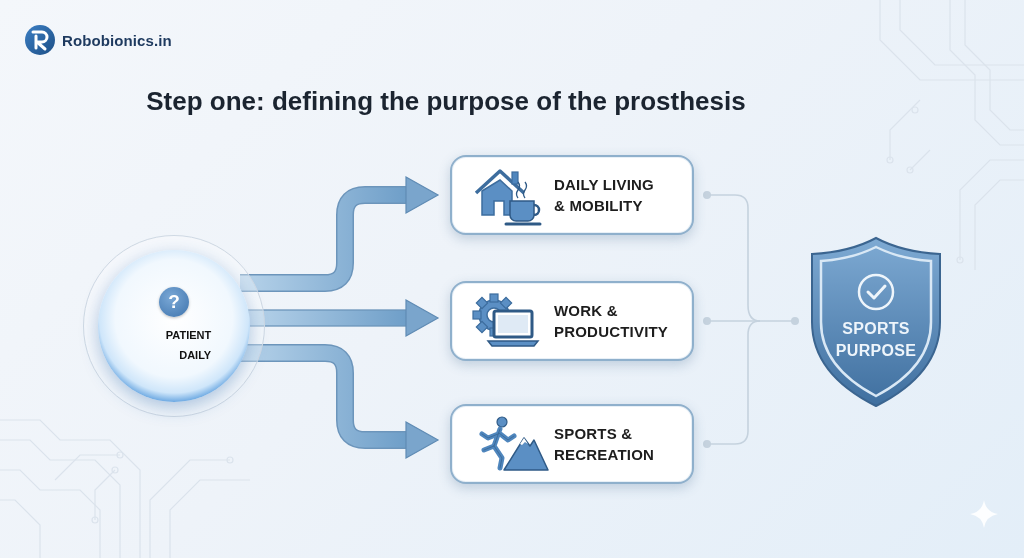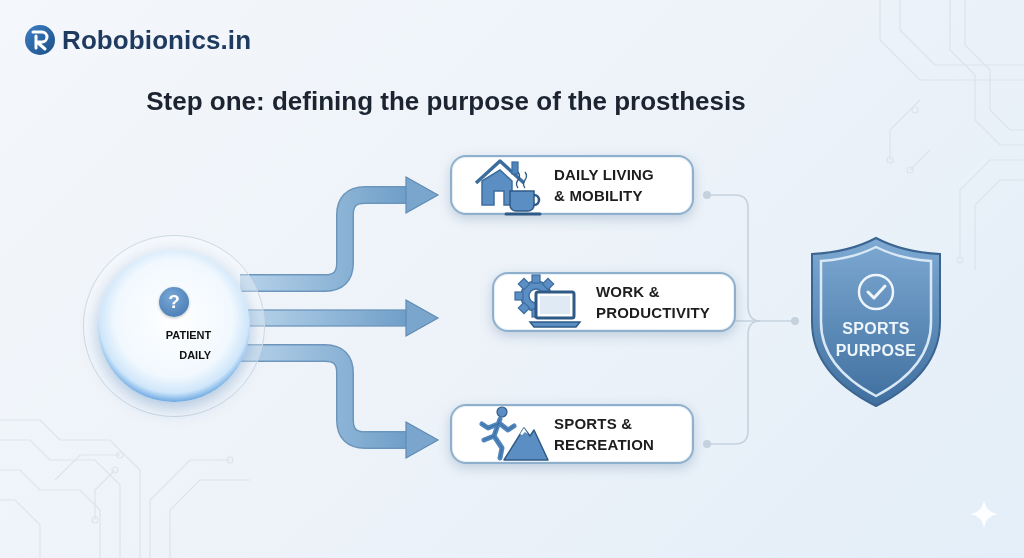--- a/index.html
+++ b/index.html
@@ -7,21 +7,21 @@
   body {
     position: relative;
     font-family: "Liberation Sans", "DejaVu Sans", sans-serif;
     background: linear-gradient(135deg, #f4f7fb 0%, #eef3f9 45%, #e3eef8 100%);
     color: #1f2a37;
   }
   .bg-circuit { position: absolute; left: 0; top: 0; width: 1024px; height: 558px; pointer-events: none; }
 
   .logo { position: absolute; left: 24px; top: 24px; display: flex; align-items: center; gap: 6px; }
   .logo-mark { width: 32px; height: 32px; }
-  .logo-text { font-size: 26px; font-weight: 700; color: #1e3a5f; letter-spacing: 0.1px; }
+  .logo-text { font-size: 15px; font-weight: 700; color: #1e3a5f; letter-spacing: 0.1px; }
 
   .title {
     position: absolute; left: 0; width: 892px; top: 86px;
     text-align: center; font-size: 26px; font-weight: 700; color: #1b2430;
   }
 
   .diagram-svg { position: absolute; left: 0; top: 0; width: 1024px; height: 558px; }
 
   .need-circle {
     position: absolute; left: 98px; top: 250px; width: 152px; height: 152px; border-radius: 50%;
@@ -35,21 +35,21 @@
   }
   .q-icon {
     width: 30px; height: 30px; border-radius: 50%;
     background: radial-gradient(circle at 40% 35%, #7aa8d6, #3f74ad);
     color: #fff; font-weight: 700; font-size: 19px; line-height: 30px; text-align: center;
     box-shadow: 0 1px 3px rgba(0,0,0,0.25); margin-bottom: 8px;
   }
   .need-label { font-size: 11px; font-weight: 700; color: #111; text-align: right; line-height: 20px; margin-left: 29px; }
 
   .card {
-    position: absolute; left: 450px; width: 244px; height: 60px;
+    position: absolute; left: 450px; width: 244px; height: 80px;
     background: #ffffff; border: 2px solid #8fb0cc; border-radius: 16px;
     box-shadow: 0 4px 12px rgba(60,100,140,0.25), inset 0 0 0 1px #e8f0f7;
     display: flex; align-items: center;
   }
   .card .ico { width: 80px; height: 64px; margin-left: 18px; }
   .card .lbl { margin-left: 4px; font-size: 15px; font-weight: 700; color: #1d1d1d; line-height: 21px; letter-spacing: 0.2px; }
 
   .shield { position: absolute; left: 806px; top: 234px; width: 140px; height: 176px; }
   .shield-text {
     position: absolute; left: 806px; width: 140px; top: 318px; text-align: center;
@@ -164,21 +164,21 @@
     <path d="M64 42 a5 5 0 0 1 0 10" fill="none" stroke="#2f5a86" stroke-width="2.5"></path>
     <path d="M36 61 H70" stroke="#2f5a86" stroke-width="3" stroke-linecap="round"></path>
     <path d="M48 35 q-3 -4 0 -8 q3 -4 0 -8 M55 35 q-3 -4 0 -8 q3 -4 0 -8" fill="none" stroke="#2f5a86" stroke-width="1.3"></path>
   </svg>
   <div class="lbl">
     <div>DAILY LIVING</div>
     <div>&amp; MOBILITY</div>
   </div>
 </div>
 
-<div class="card" style="top:272px;margin-left:42px;">
+<div class="card" style="top:281px;">
   <svg class="ico" viewBox="0 0 80 64">
     <g transform="translate(24,26)">
       <circle r="15" fill="#5b8fc4" stroke="#3d6d9e" stroke-width="1.5"></circle>
       <g fill="#5b8fc4" stroke="#3d6d9e" stroke-width="1.2">
         <rect x="-4" y="-21" width="8" height="8"></rect>
           <rect x="-4" y="13" width="8" height="8"></rect>
         <rect x="-21" y="-4" width="8" height="8"></rect>
           <rect x="13" y="-4" width="8" height="8"></rect>
         <rect x="-4" y="-21" width="8" height="8" transform="rotate(45)"></rect>
         <rect x="-4" y="-21" width="8" height="8" transform="rotate(-45)"></rect>

